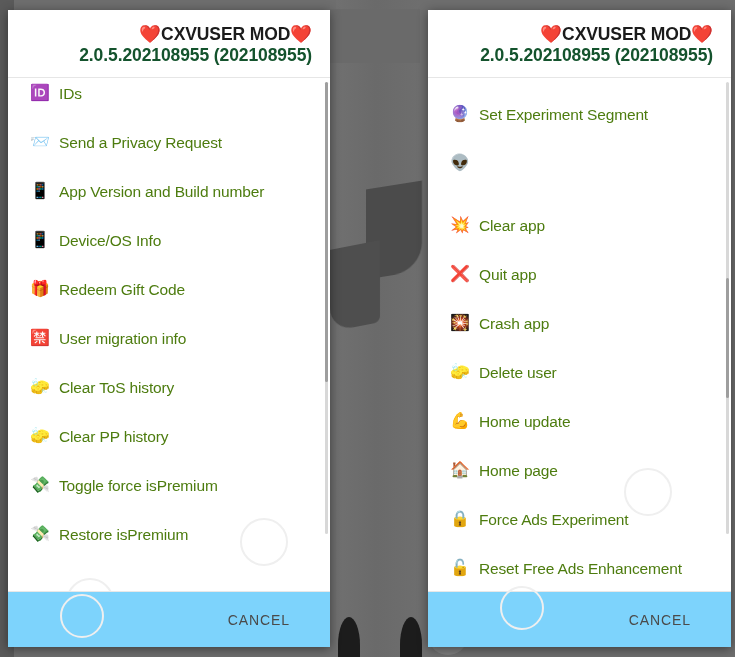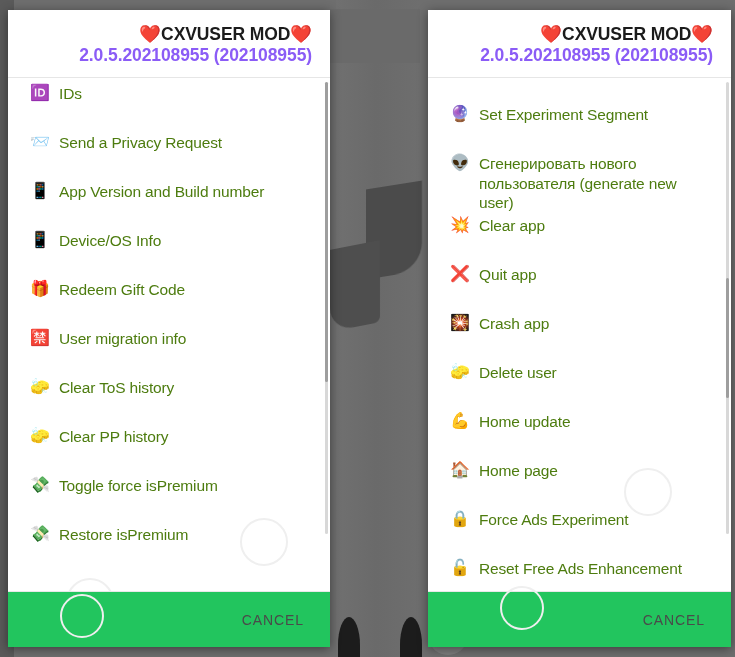--- a/index.html
+++ b/index.html
@@ -95,21 +95,21 @@
     font-size: 17.5px;
     font-weight: bold;
     color: #1b1b1b;
     line-height: 1.22;
     letter-spacing: -.1px;
     white-space: nowrap;
   }
   .dlg-subtitle {
     font-size: 17.5px;
     font-weight: bold;
-    color: #8b5cf6;
+    color: #14532d;
     line-height: 1.22;
     letter-spacing: -.1px;
     white-space: nowrap;
   }
   .dlg-divider-top {
     height: 1px;
     background: #e6e6e6;
     flex: 0 0 auto;
     position: relative;
     z-index: 3;
@@ -166,22 +166,22 @@
     height: 1px;
     background: #e8e8e8;
     flex: 0 0 auto;
   }
   .dlg-footer {
     flex: 0 0 auto;
     height: 55px;
     display: flex;
     align-items: center;
     justify-content: flex-end;
-    padding-right: 22px;
-    background: #22c55e;
+    padding-right: 36px;
+    background: #7dd3fc;
     position: relative;
   }
   .cancel-btn {
     font-size: 14px;
     letter-spacing: .9px;
     color: #4a4a4a;
     font-weight: normal;
     background: none;
     border: none;
     padding: 6px 4px;
@@ -300,21 +300,20 @@
     <div class="dlg-list">
       <div class="wm" style="left:196px; top:390px; width:44px; height:44px;"></div>
       <div class="dlg-list-inner scrolled" id="list-right">
           <div class="list-item"></div>
           <div class="list-item">
             <span class="emoji">🔮</span>
             <span class="lbl">Set Experiment Segment</span>
           </div>
           <div class="list-item two-line">
             <span class="emoji">👽</span>
-            <span class="lbl">Сгенерировать нового пользователя (generate new user)</span>
           </div>
           <div class="list-item">
             <span class="emoji">💥</span>
             <span class="lbl">Clear app</span>
           </div>
           <div class="list-item">
             <span class="emoji">❌</span>
             <span class="lbl">Quit app</span>
           </div>
           <div class="list-item">

